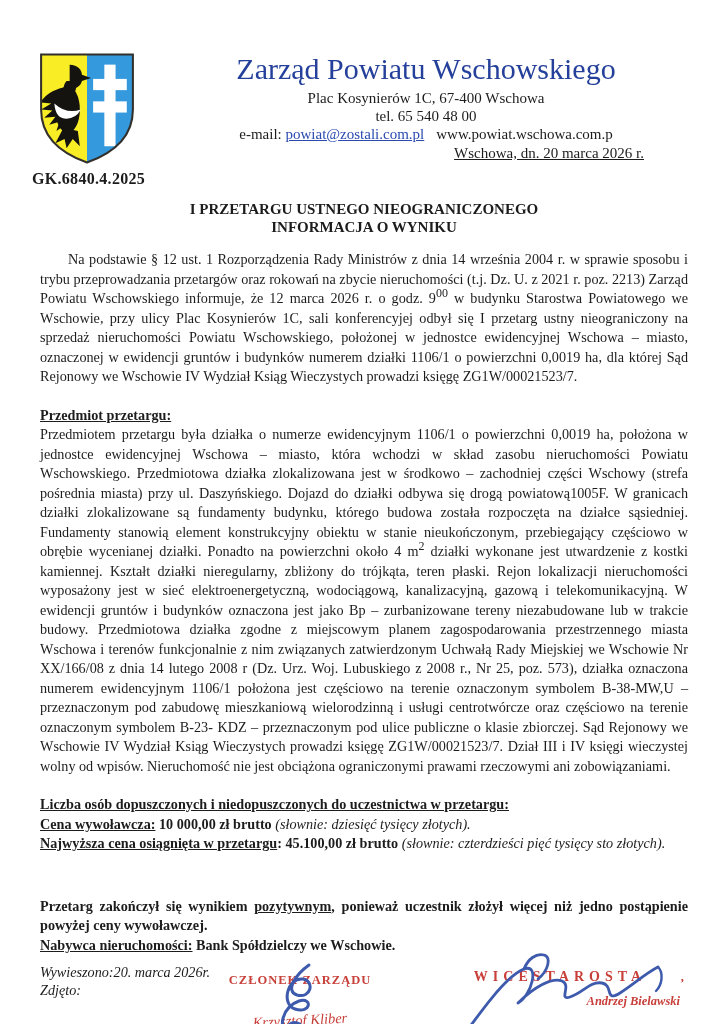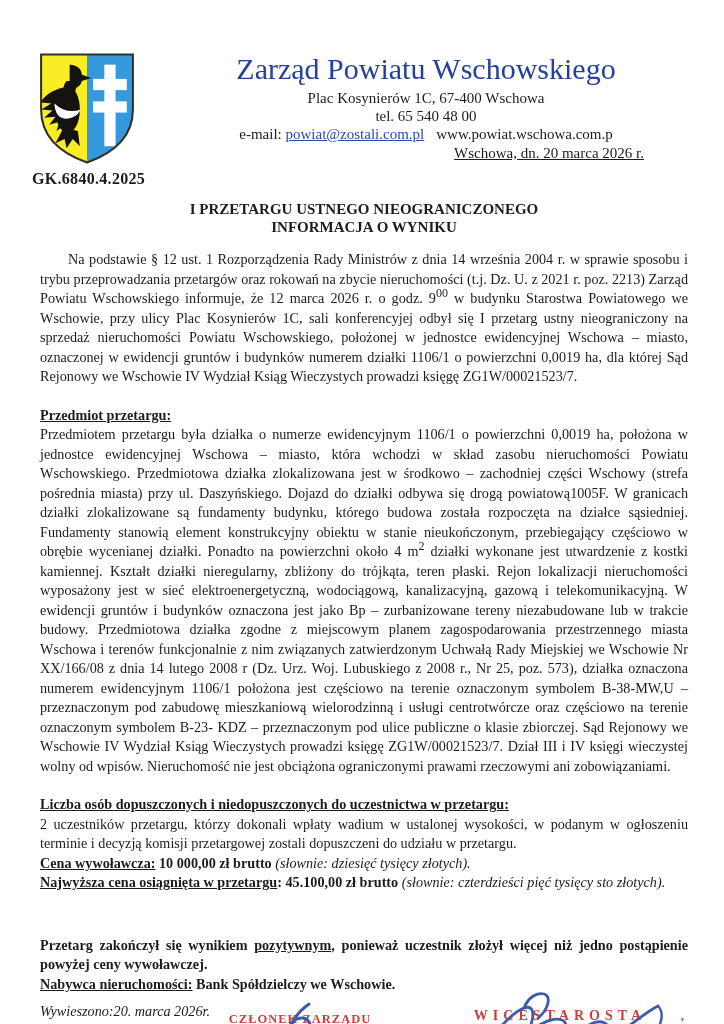--- a/index.html
+++ b/index.html
@@ -121,21 +121,20 @@
     <p class="indent"><span>Na podstawie § 12 ust. 1 Rozporządzenia Rady Ministrów z dnia 14 września 2004 r. w sprawie sposobu i trybu przeprowadzania przetargów oraz rokowań na zbycie nieruchomości (t.j. Dz. U. z 2021 r. poz. 2213) Zarząd Powiatu Wschowskiego informuje, że 12 marca 2026 r. o godz. 9</span><sup>00</sup><span> w budynku Starostwa Powiatowego we Wschowie, przy ulicy Plac Kosynierów 1C, sali konferencyjej odbył się I przetarg ustny nieograniczony na sprzedaż nieruchomości Powiatu Wschowskiego, położonej w jednostce ewidencyjnej Wschowa – miasto, oznaczonej w ewidencji gruntów i budynków numerem działki 1106/1 o powierzchni 0,0019 ha, dla której Sąd Rejonowy we Wschowie IV Wydział Ksiąg Wieczystych prowadzi księgę ZG1W/00021523/7.</span></p>
 
     <div class="gap"></div>
 
     <div class="sec-heading">Przedmiot przetargu:</div>
     <p><span>Przedmiotem przetargu była działka o numerze ewidencyjnym 1106/1 o powierzchni 0,0019 ha, położona w jednostce ewidencyjnej Wschowa – miasto, która wchodzi w skład zasobu nieruchomości Powiatu Wschowskiego. Przedmiotowa działka zlokalizowana jest w środkowo – zachodniej części Wschowy (strefa pośrednia miasta) przy ul. Daszyńskiego. Dojazd do działki odbywa się drogą powiatową1005F. W granicach działki zlokalizowane są fundamenty budynku, którego budowa została rozpoczęta na działce sąsiedniej. Fundamenty stanowią element konstrukcyjny obiektu w stanie nieukończonym, przebiegający częściowo w obrębie wycenianej działki. Ponadto na powierzchni około 4 m</span><sup>2</sup><span> działki wykonane jest utwardzenie z kostki kamiennej. Kształt działki nieregularny, zbliżony do trójkąta, teren płaski. Rejon lokalizacji nieruchomości wyposażony jest w sieć elektroenergetyczną, wodociągową, kanalizacyjną, gazową i telekomunikacyjną. W ewidencji gruntów i budynków oznaczona jest jako Bp – zurbanizowane tereny niezabudowane lub w trakcie budowy. Przedmiotowa działka zgodne z miejscowym planem zagospodarowania przestrzennego miasta Wschowa i terenów funkcjonalnie z nim związanych zatwierdzonym Uchwałą Rady Miejskiej we Wschowie Nr XX/166/08 z dnia 14 lutego 2008 r (Dz. Urz. Woj. Lubuskiego z 2008 r., Nr 25, poz. 573), działka oznaczona numerem ewidencyjnym 1106/1 położona jest częściowo na terenie oznaczonym symbolem B-38-MW,U – przeznaczonym pod zabudowę mieszkaniową wielorodzinną i usługi centrotwórcze oraz częściowo na terenie oznaczonym symbolem B-23- KDZ – przeznaczonym pod ulice publiczne o klasie zbiorczej. Sąd Rejonowy we Wschowie IV Wydział Ksiąg Wieczystych prowadzi księgę ZG1W/00021523/7. Dział III i IV księgi wieczystej wolny od wpisów. Nieruchomość nie jest obciążona ograniczonymi prawami rzeczowymi ani zobowiązaniami.</span></p>
 
     <div class="gap"></div>
 
     <div class="sec-heading">Liczba osób dopuszczonych i niedopuszczonych do uczestnictwa w przetargu:</div>
-    <p>2 uczestników przetargu, którzy dokonali wpłaty wadium w ustalonej wysokości, w podanym w ogłoszeniu terminie i decyzją komisji przetargowej zostali dopuszczeni do udziału w przetargu.</p>
 
     <p class="price-line"><span class="b u">Cena wywoławcza:</span><span class="b">  10 000,00 zł brutto </span><span class="slownie">(słownie: dziesięć tysięcy złotych).</span></p>
 
     <p class="price-line"><span class="b u">Najwyższa cena osiągnięta w przetargu</span><span class="b">: 45.100,00 zł brutto </span><span class="slownie">(słownie: czterdzieści pięć tysięcy sto złotych).</span></p>
 
     <p class="b"><span>Przetarg zakończył się wynikiem </span><span class="u">pozytywnym,</span><span> ponieważ uczestnik złożył więcej niż jedno postąpienie powyżej ceny wywoławczej.</span></p>
 
     <p><span class="b u">Nabywca nieruchomości:</span><span class="b"> Bank Spółdzielczy we Wschowie.</span></p>
 
     <div class="bottom-block">

